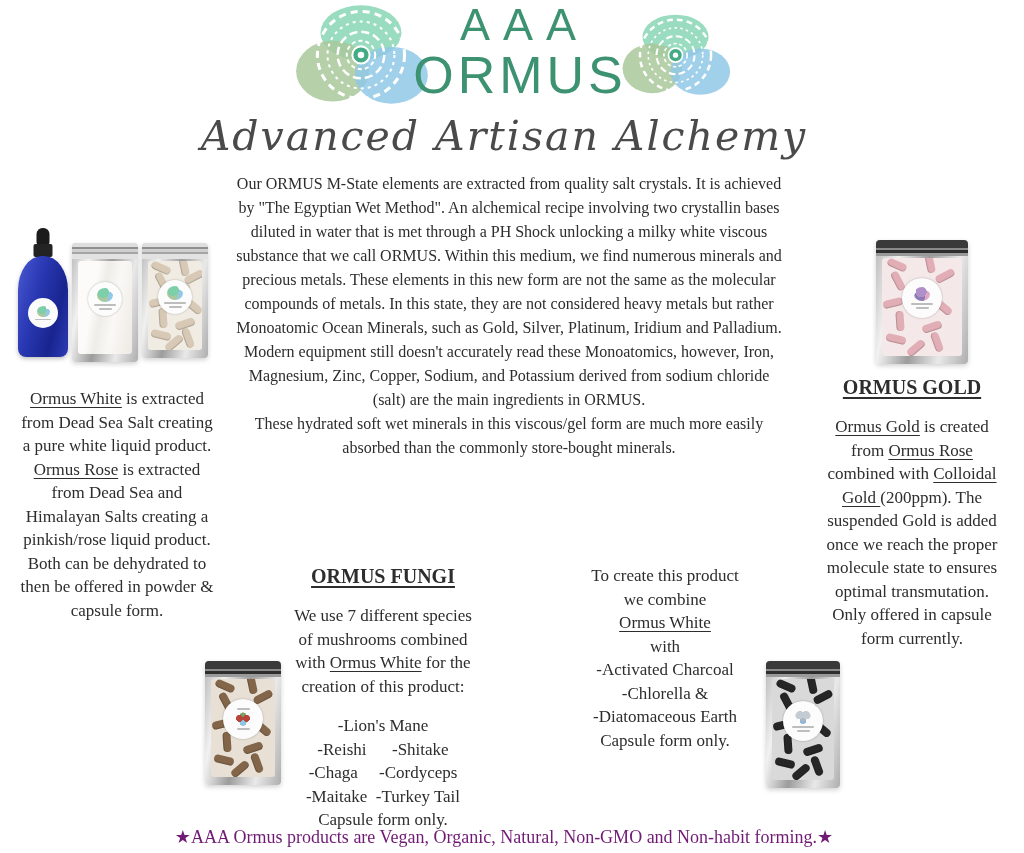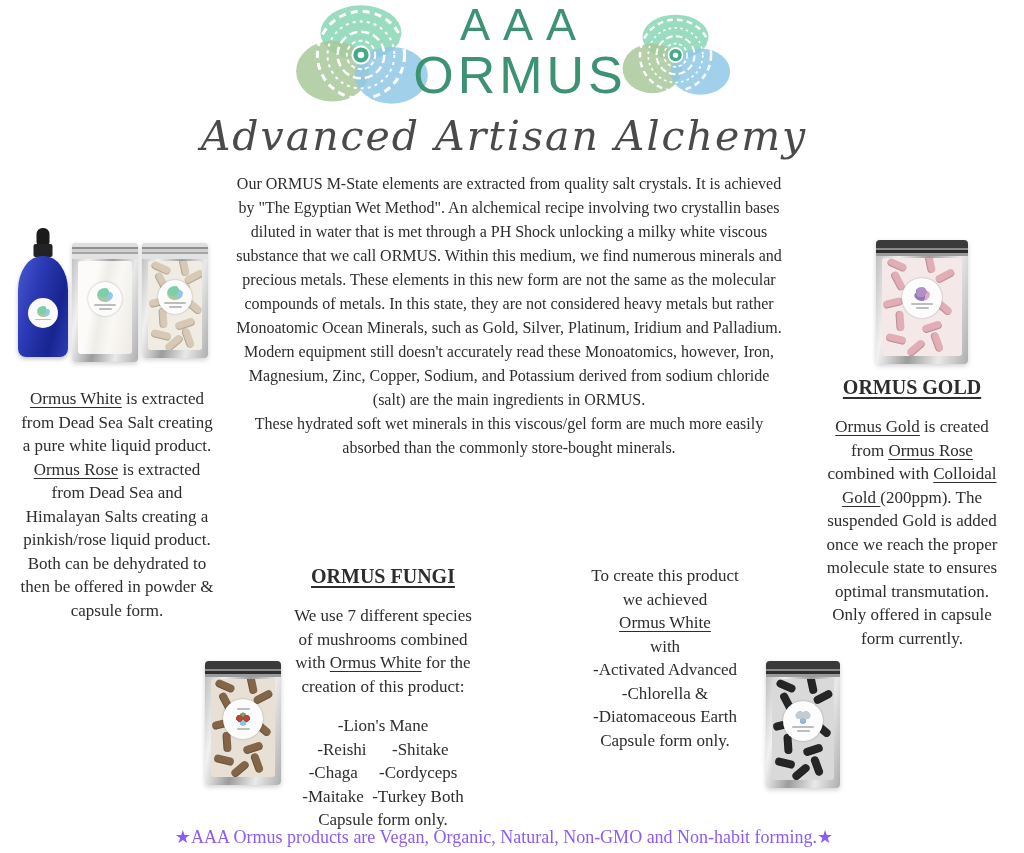--- a/index.html
+++ b/index.html
@@ -30,21 +30,21 @@
   .col .body{margin:16px;white-space:pre-line;}
   .u{text-decoration:underline;text-underline-offset:3px;}
   .col-white-rose{left:2px;top:371px;width:230px;}
   .col-gold{left:803px;top:375px;width:218px;}
   .col-fungi{left:271px;top:564px;width:224px;}
   .col-fellerene{left:555px;top:564px;width:220px;}
   .list-line{white-space:pre;}
 
   
   .footer{position:absolute;left:0;right:0;top:824px;text-align:center;
-          font-size:18px;line-height:26px;color:#8b5cf6;}
+          font-size:18px;line-height:26px;color:#701a75;}
 
   
   .bag{position:absolute;border-radius:4px;box-shadow:0 2px 5px rgba(0,0,0,.18);
        background:linear-gradient(102deg,#b9b9b9 0%,#f1f1f1 22%,#9c9c9c 48%,#e9e9e9 74%,#aeaeae 100%);}
   .bag-top{position:absolute;top:0;left:0;right:0;height:16px;border-radius:4px 4px 0 0;
        background:linear-gradient(180deg,#dedede 0 4px,#8f8f8f 4px 6px,#cfcfcf 6px 9px,#a5a5a5 9px 11px,#e2e2e2 11px 16px);}
   .bag.dark .bag-top{background:linear-gradient(180deg,#3a3a3a 0 8px,#8a8a8a 8px 10px,#2e2e2e 10px 13px,#9a9a9a 13px 16px);}
   .bag-inner{position:absolute;left:6px;right:6px;top:18px;bottom:8px;border-radius:3px;overflow:hidden;}
   .bag.powder .bag-inner{background:linear-gradient(100deg,#fcfbf9 0 30%,#efede8 45%,#faf8f5 65%,#edeae4 100%);}
   .bag.beige .bag-inner{background:#f1ece3;}
@@ -236,30 +236,30 @@
     <p class="body"><span class="u">Ormus Gold</span><span> is created from </span><span class="u">Ormus Rose</span><span> combined with </span><span class="u">Colloidal Gold </span><span>(200ppm). The suspended Gold is added once we reach the proper molecule state to ensures optimal transmutation.
 </span><span>Only offered in capsule form currently.</span></p>
   </section>
 
   <section class="col col-fungi">
     <h2>ORMUS FUNGI</h2>
     <p class="body"><span>We use 7 different species of mushrooms combined with </span><span class="u">Ormus White</span><span> for the creation of this product:</span></p>
     <div class="list-line">-Lion's Mane</div>
     <div class="list-line">-Reishi      -Shitake</div>
     <div class="list-line">-Chaga     -Cordyceps</div>
-    <div class="list-line">-Maitake  -Turkey Both</div>
+    <div class="list-line">-Maitake  -Turkey Tail</div>
     <div class="list-line">Capsule form only.</div>
   </section>
 
   <section class="col col-fellerene">
     <div>To create this product</div>
-    <div>we achieved</div>
+    <div>we combine</div>
     <div class="u">Ormus White</div>
     <div>with</div>
-    <div>-Activated Advanced</div>
+    <div>-Activated Charcoal</div>
     <div>-Chlorella &amp;</div>
     <div>-Diatomaceous Earth</div>
     <div>Capsule form only.</div>
   </section>
 
   <div class="bag brown dark bag-fungi">
     <div class="bag-top"></div>
     <div class="bag-inner">
       <i class="pill"></i>
         <i class="pill"></i>

